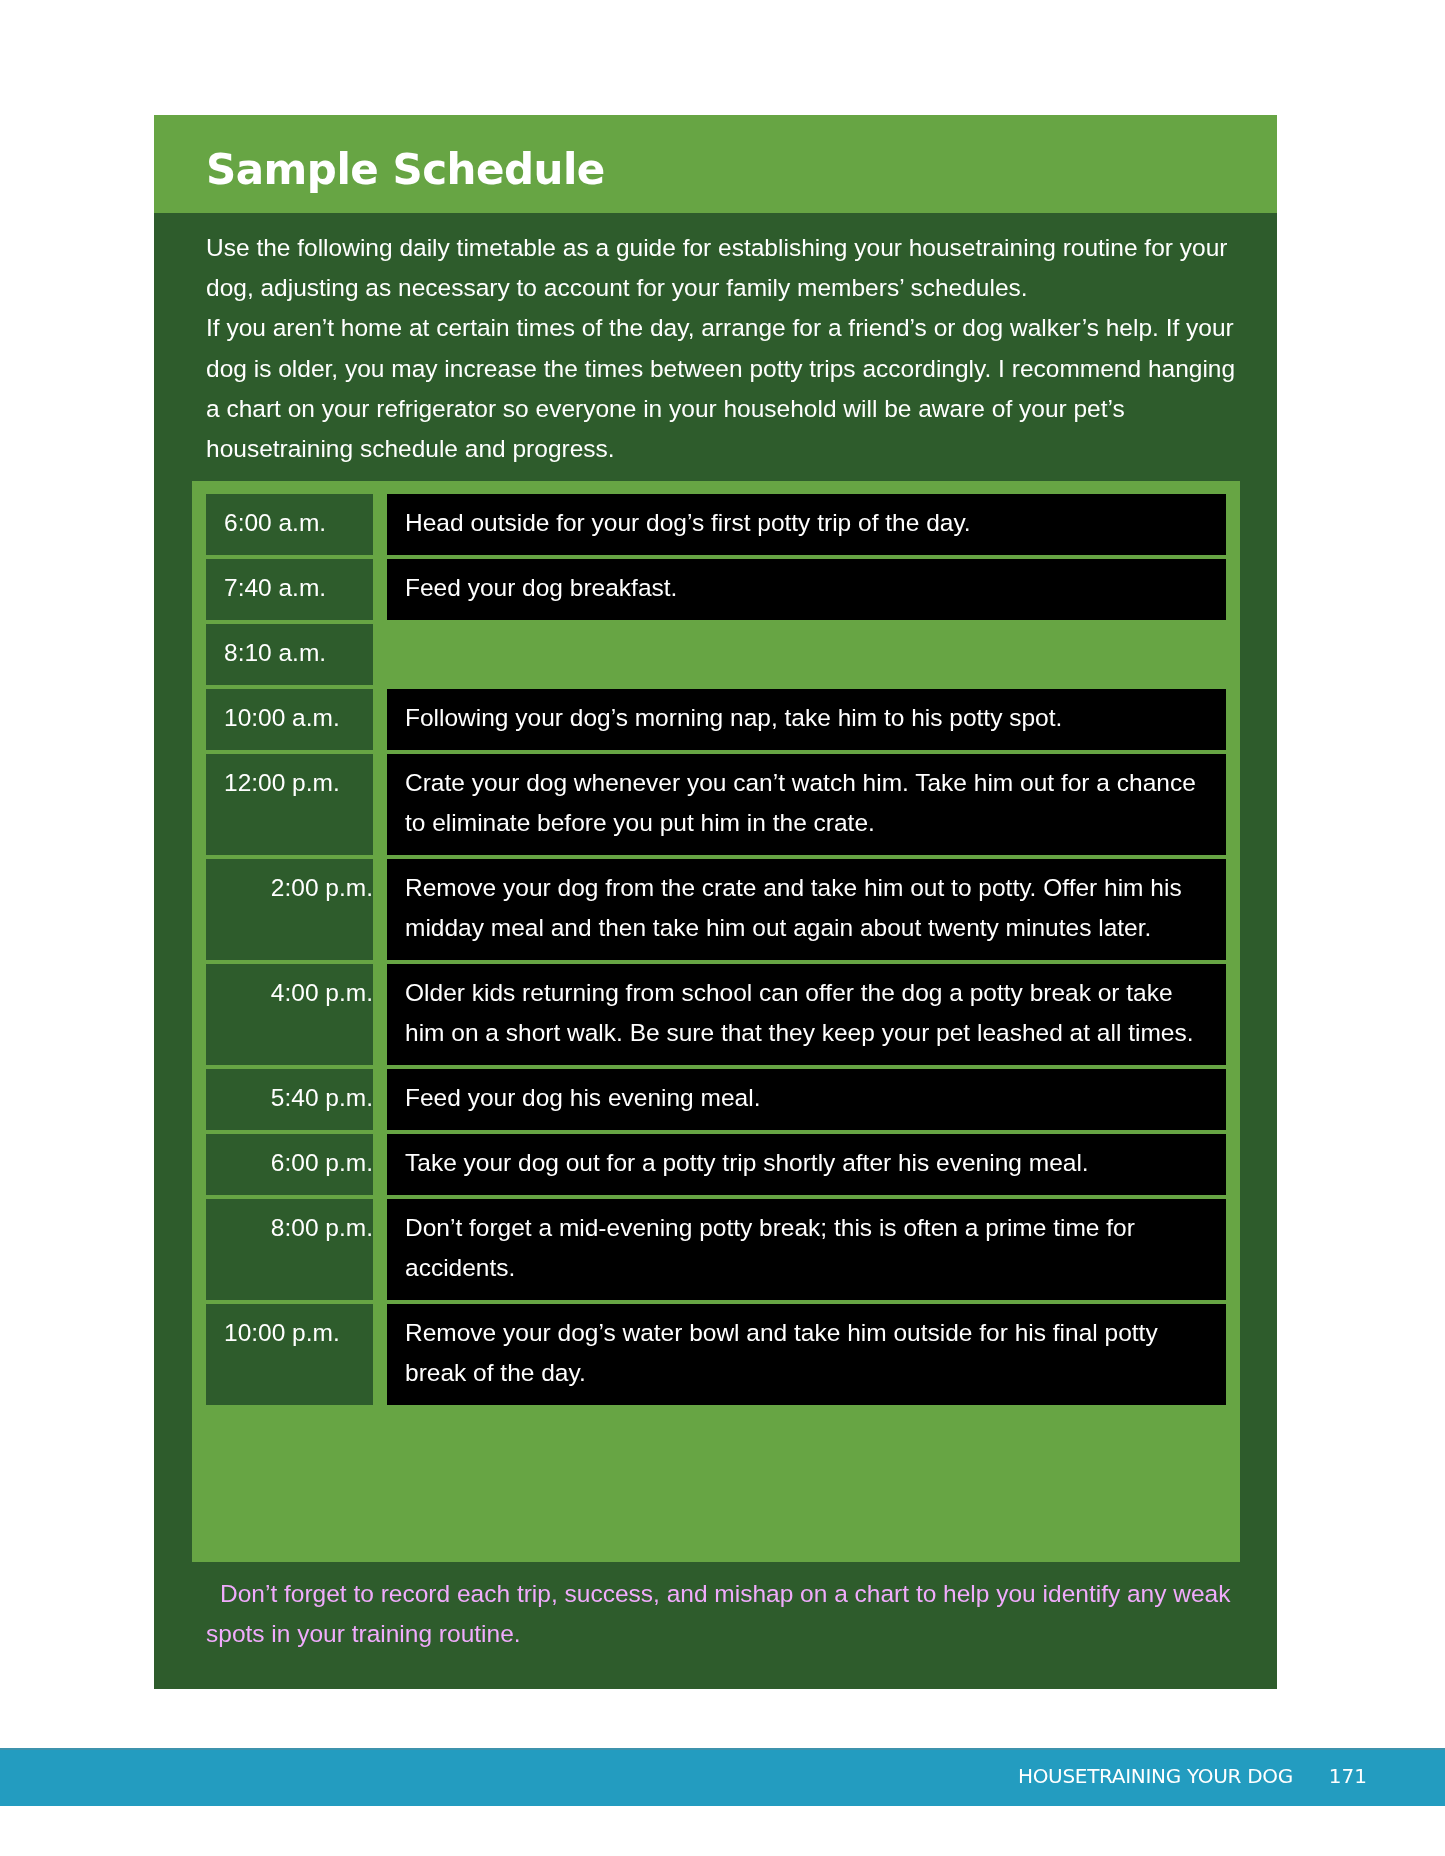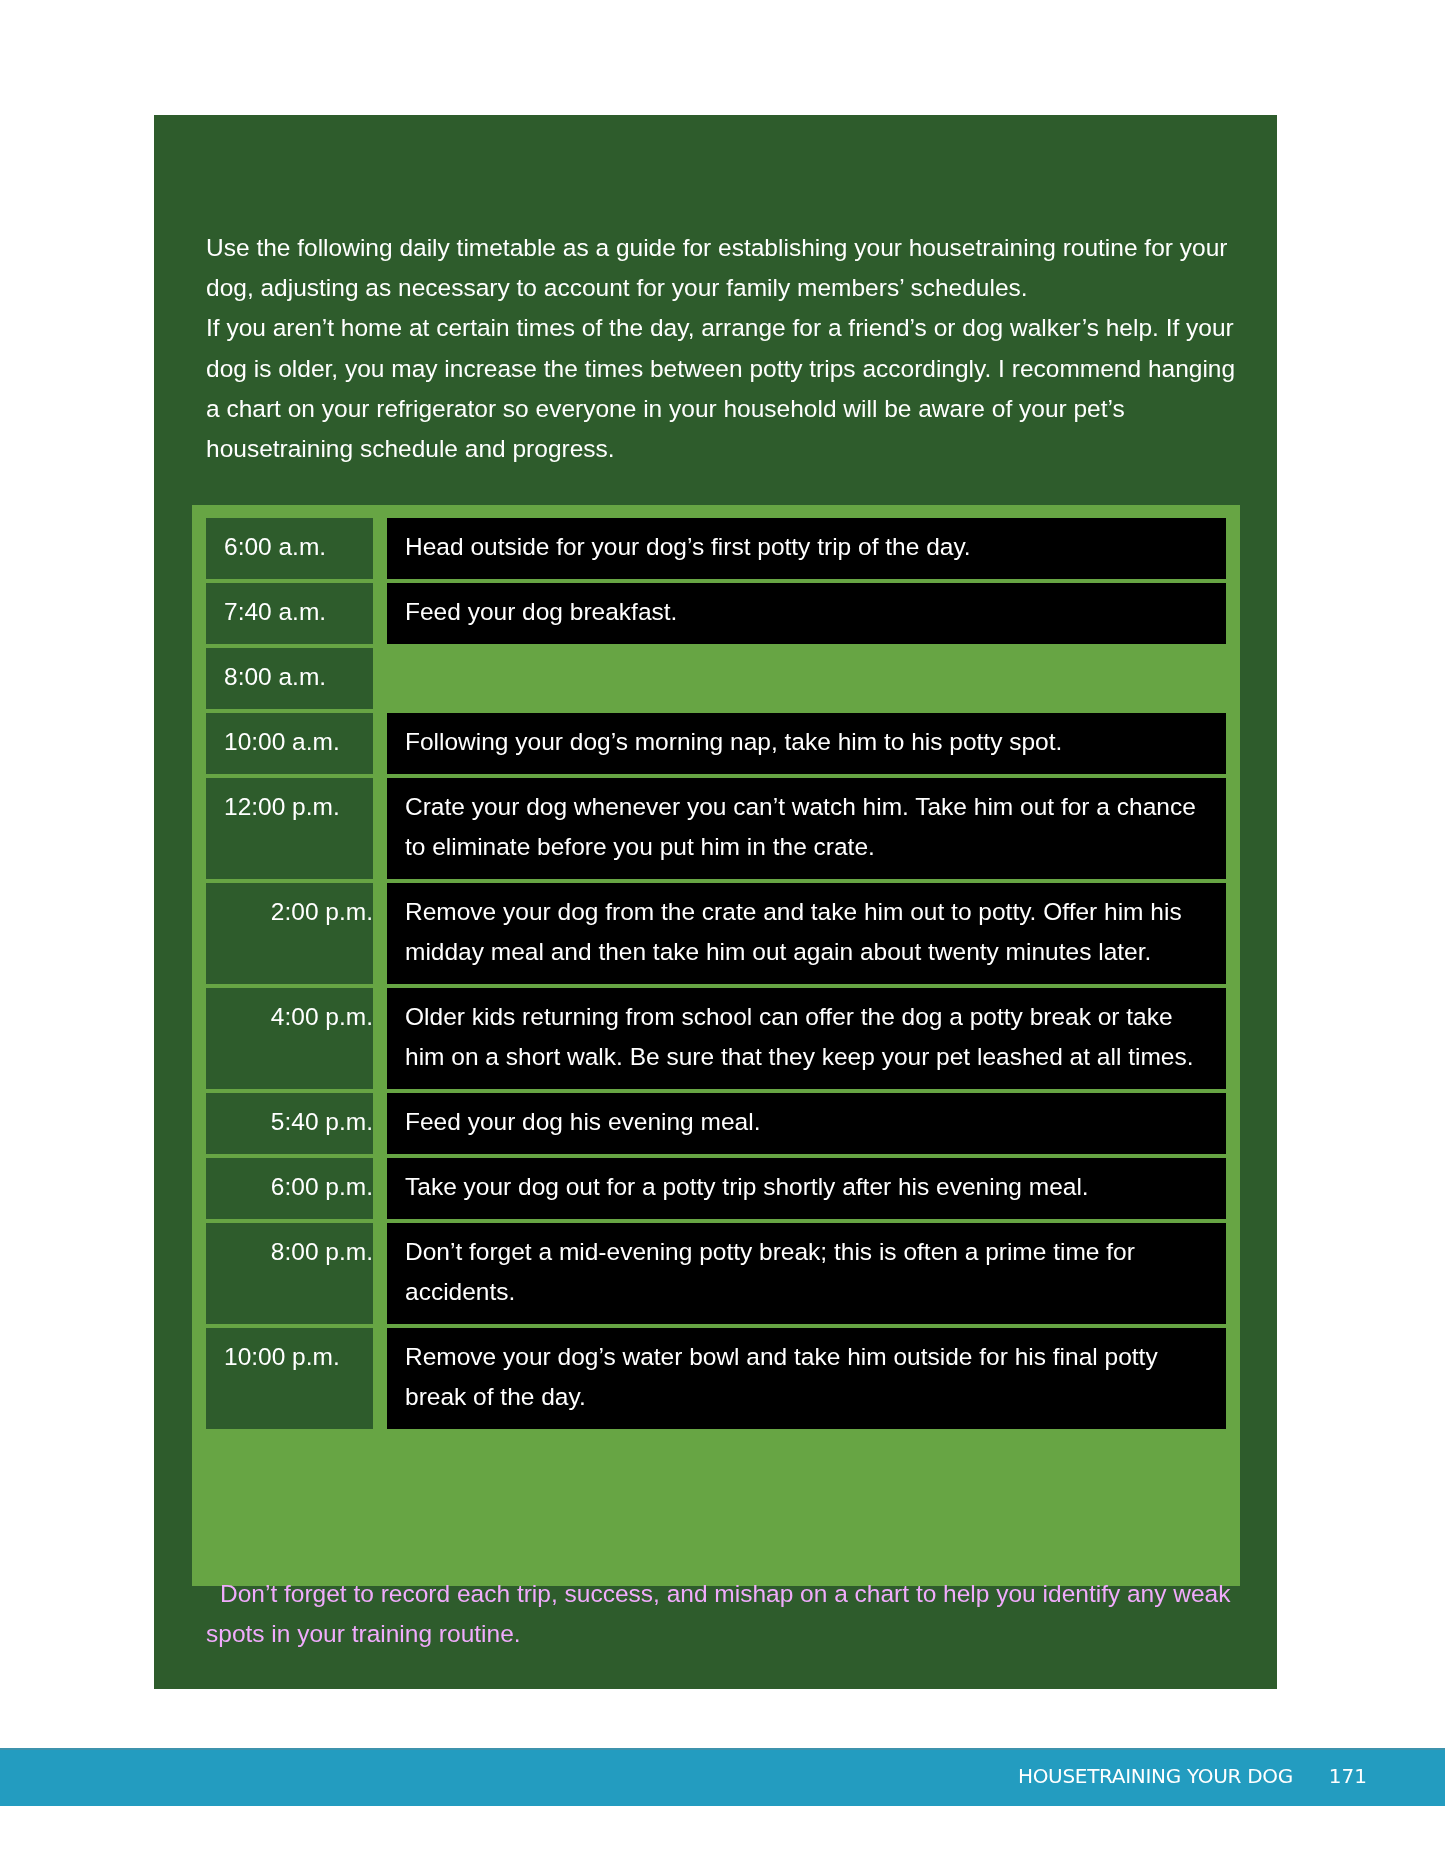--- a/index.html
+++ b/index.html
@@ -19,21 +19,21 @@
     color: #ffffff; letter-spacing: -0.5px;
   }
   .intro {
     position: absolute; left: 52px; top: 113px; width: 1040px;
     color: #ffffff; font-family: "Liberation Sans", sans-serif; font-size: 24.5px; line-height: 40.2px;
   }
   .intro p { margin: 0; }
 
   .table-frame {
     position: absolute; left: 38px; top: 366px; width: 1048px; height: 1081px;
-    background: #67a544; padding: 13px 14px 13px 14px; margin-top: 24px;
+    background: #67a544; padding: 13px 14px 13px 14px;
   }
   .row {
     display: flex; gap: 14px; margin-bottom: 4px;
   }
   .row:last-child { margin-bottom: 0; }
   .cell-time {
     width: 167px; flex: none; background: #2e5c2c; color: #ffffff;
     font-size: 24.5px; line-height: 40px; padding: 9px 0 12px 18px;
   }
   .cell-desc {
@@ -57,37 +57,40 @@
   }
   .footer-page {
     position: absolute; right: 78px; top: 14px; color: #ffffff;
     font-family: "DejaVu Sans", sans-serif; font-size: 20px;
   }
 </style>
 </head>
 <body>
 
 <div class="panel">
+  <div class="panel-header">
+    <h2 class="panel-title">Sample Schedule</h2>
+  </div>
 
   <div class="intro">
     <p>Use the following daily timetable as a guide for establishing your housetraining routine for your dog, adjusting as necessary to account for your family members’ schedules.</p>
     <p>If you aren’t home at certain times of the day, arrange for a friend’s or dog walker’s help. If your dog is older, you may increase the times between potty trips accordingly. I recommend hanging a chart on your refrigerator so everyone in your household will be aware of your pet’s housetraining schedule and progress.</p>
   </div>
 
   <div class="table-frame">
     <div class="row">
       <div class="cell-time">6:00 a.m.</div>
       <div class="cell-desc">Head outside for your dog’s first potty trip of the day.</div>
     </div>
     <div class="row">
       <div class="cell-time">7:40 a.m.</div>
       <div class="cell-desc">Feed your dog breakfast.</div>
     </div>
     <div class="row">
-      <div class="cell-time">8:00 a.m.</div>
+      <div class="cell-time">8:10 a.m.</div>
     </div>
     <div class="row">
       <div class="cell-time">10:00 a.m.</div>
       <div class="cell-desc">Following your dog’s morning nap, take him to his potty spot.</div>
     </div>
     <div class="row">
       <div class="cell-time">12:00 p.m.</div>
       <div class="cell-desc">Crate your dog whenever you can’t watch him. Take him out for a chance to eliminate before you put him in the crate.</div>
     </div>
     <div class="row">

